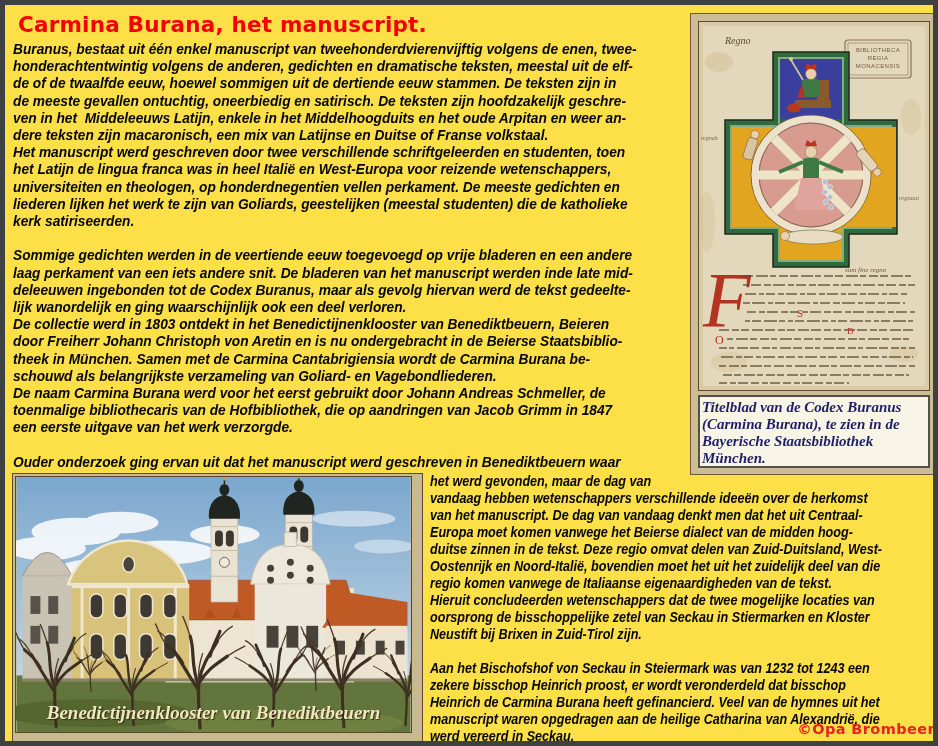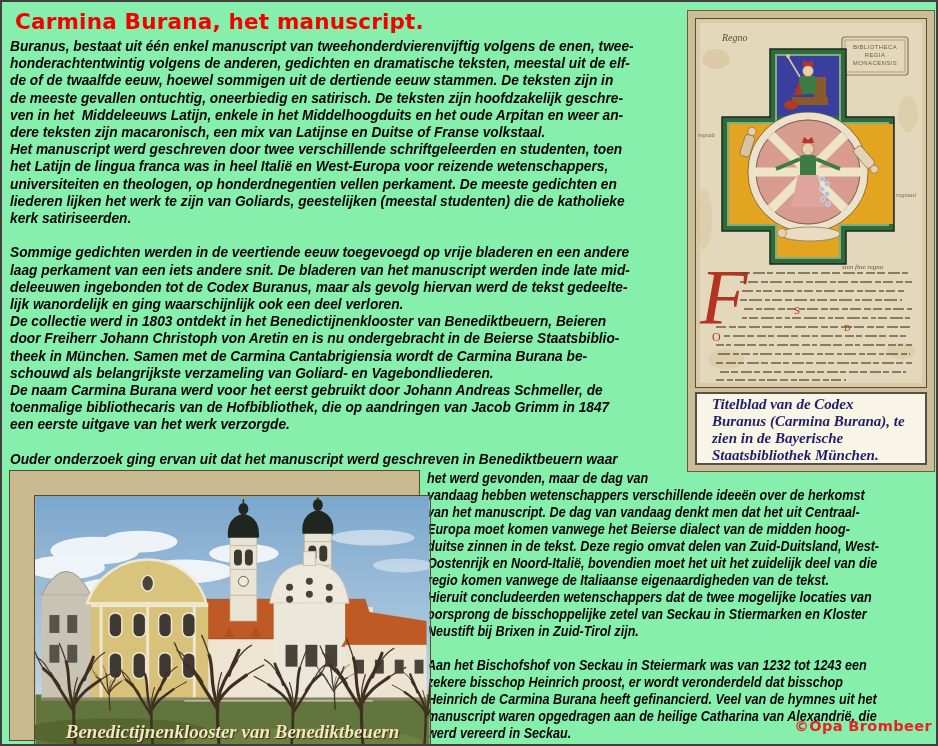--- a/index.html
+++ b/index.html
@@ -1,18 +1,18 @@
 <!DOCTYPE html>
 <html><head>
 <meta charset="utf-8">
 <style>
   html,body{margin:0;padding:0;background:#888;}
   .page{
     position:relative;width:938px;height:746px;box-sizing:border-box;
-    background:#86efac;border:2px solid #404040;overflow:hidden;
+    background:#fde047;border:5px solid #404040;overflow:hidden;
     font-family:"Liberation Sans",sans-serif;
   }
   
   .title{
     position:absolute;left:13px;top:7px;
     font-family:"DejaVu Sans",sans-serif;font-weight:bold;
     font-size:21.5px;color:#f40000;letter-spacing:.2px;white-space:pre;
   }
   .intro{
     position:absolute;left:392px;top:14px;
@@ -35,28 +35,28 @@
     color:#e82222;letter-spacing:.4px;
   }
   
   .ms-panel{
     position:absolute;left:685px;top:8px;width:248px;height:462px;box-sizing:border-box;
     background:#ccbd97;border:1px solid #6b5b43;padding:7px;
   }
   .ms-img{display:block;width:232px;height:370px;border:1px solid #5a4a33;box-sizing:border-box;background:#e4d8bc;}
   .ms-caption{
     box-sizing:border-box;margin-top:4px;width:232px;height:73px;overflow:hidden;
-    background:#f8f4e6;border:2px solid #55504a;padding:2px 15px;
+    background:#f8f4e6;border:2px solid #55504a;padding:2px 2px;
     font-family:"Liberation Serif",serif;font-weight:bold;font-style:italic;
     font-size:15px;line-height:17px;color:#1f1f66;
   }
   
   .photo-frame{
     position:absolute;left:7px;top:468px;width:411px;height:271px;box-sizing:border-box;
-    background:#c9b98e;border:1px solid #57482f;padding:24px;
+    background:#c9b98e;border:1px solid #57482f;padding:2px;
   }
   .photo-inner{position:relative;width:397px;height:257px;border:1px solid #57482f;box-sizing:border-box;overflow:hidden;}
   .photo-inner svg{display:block;}
   .photo-caption{
     position:absolute;left:0;bottom:8px;width:100%;text-align:center;
     font-family:"Liberation Serif",serif;font-weight:bold;font-style:italic;
     font-size:19px;color:#f3e7c0;text-shadow:1px 1px 1px rgba(40,30,10,.8);
   }
   .st{font-family:"Liberation Serif",serif;}
 </style>

